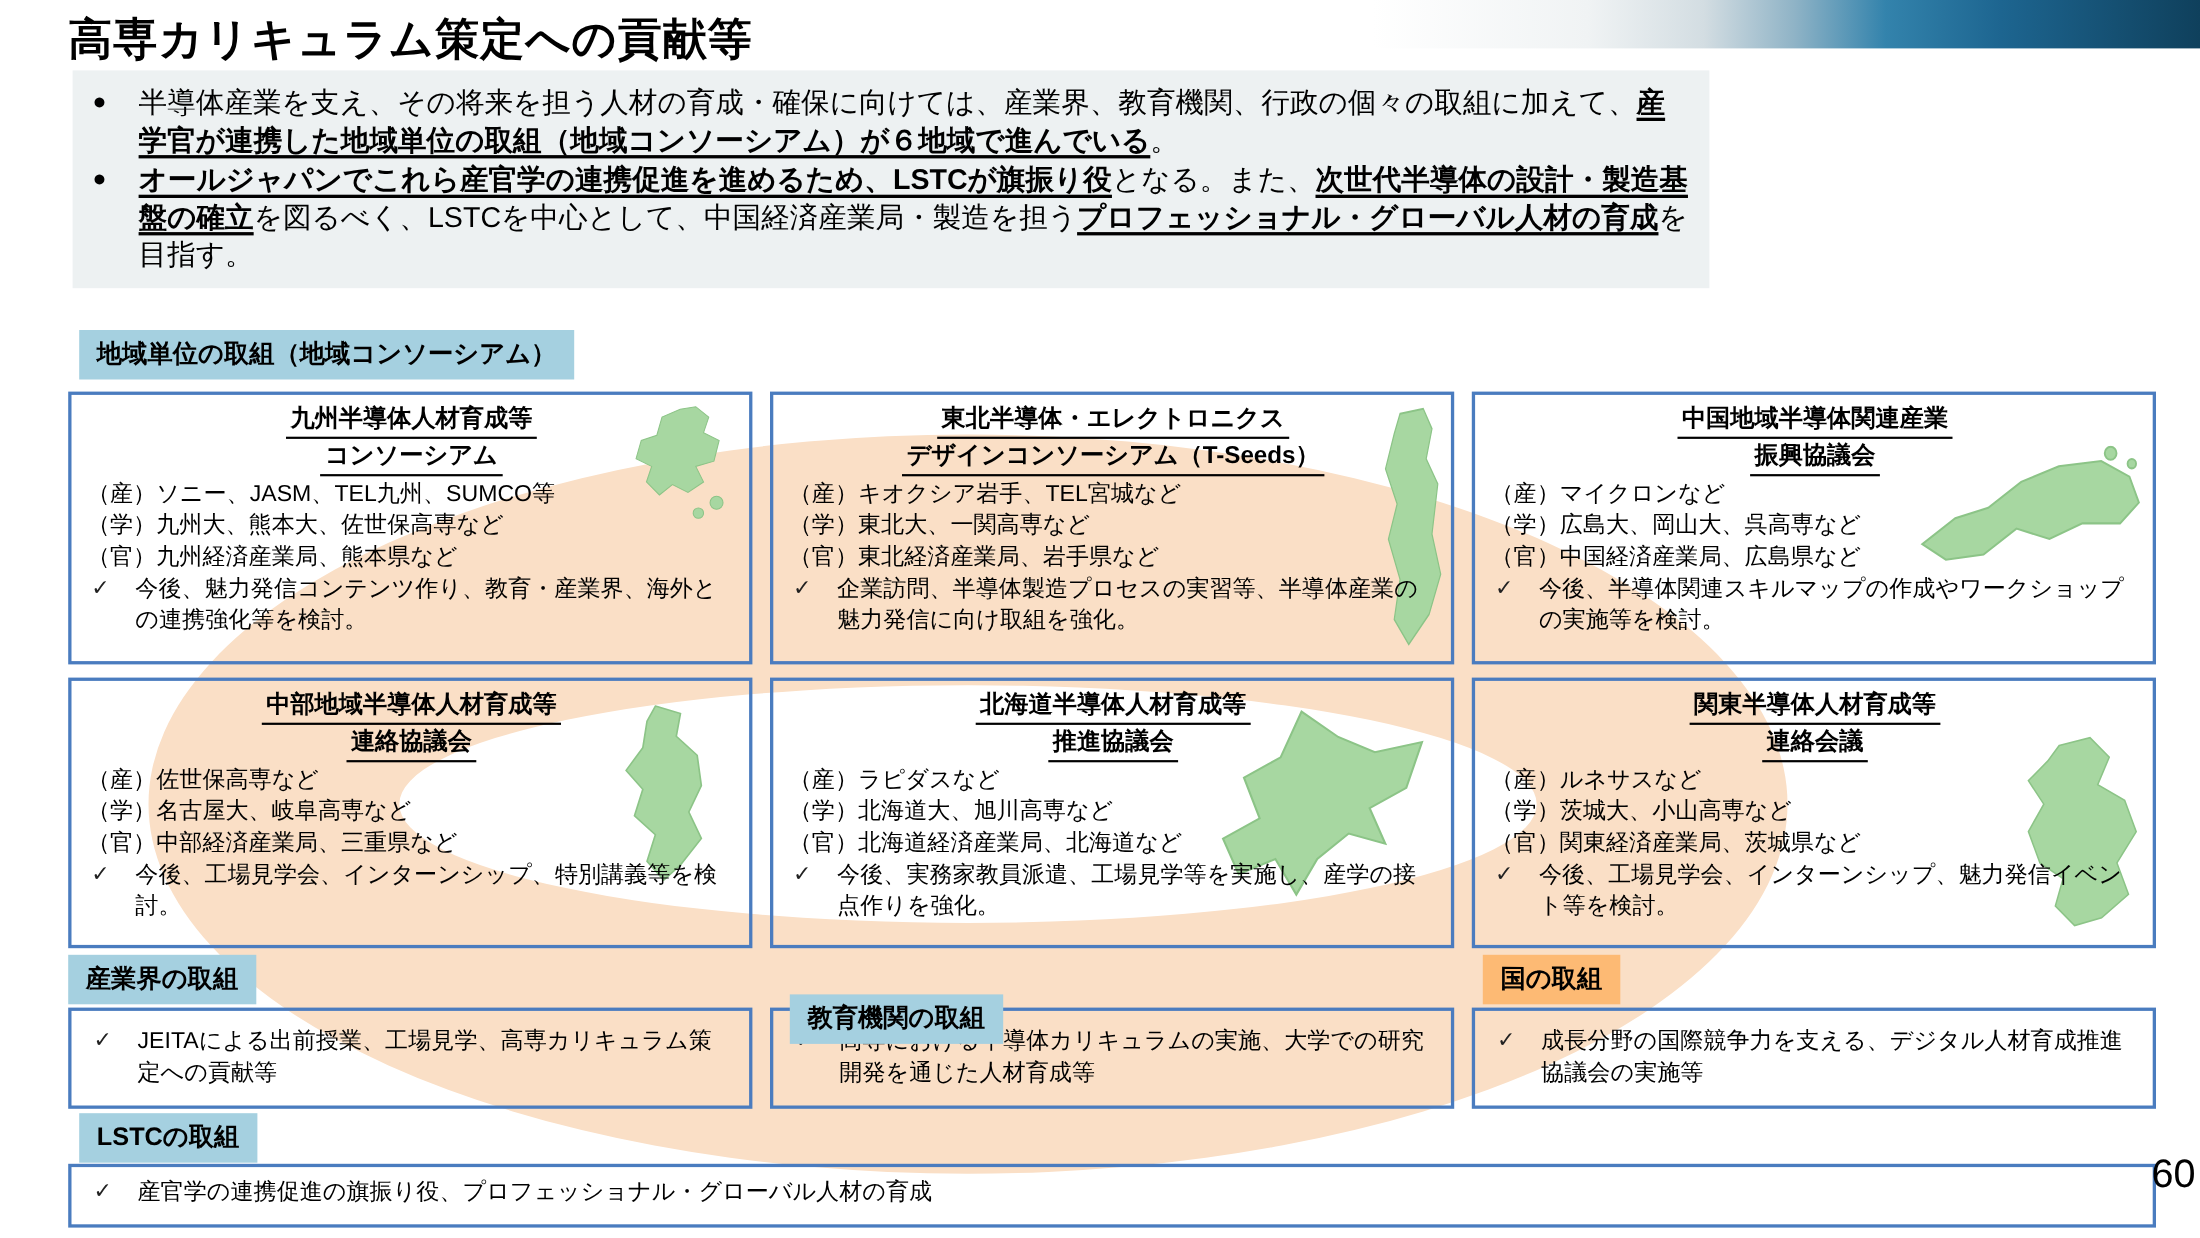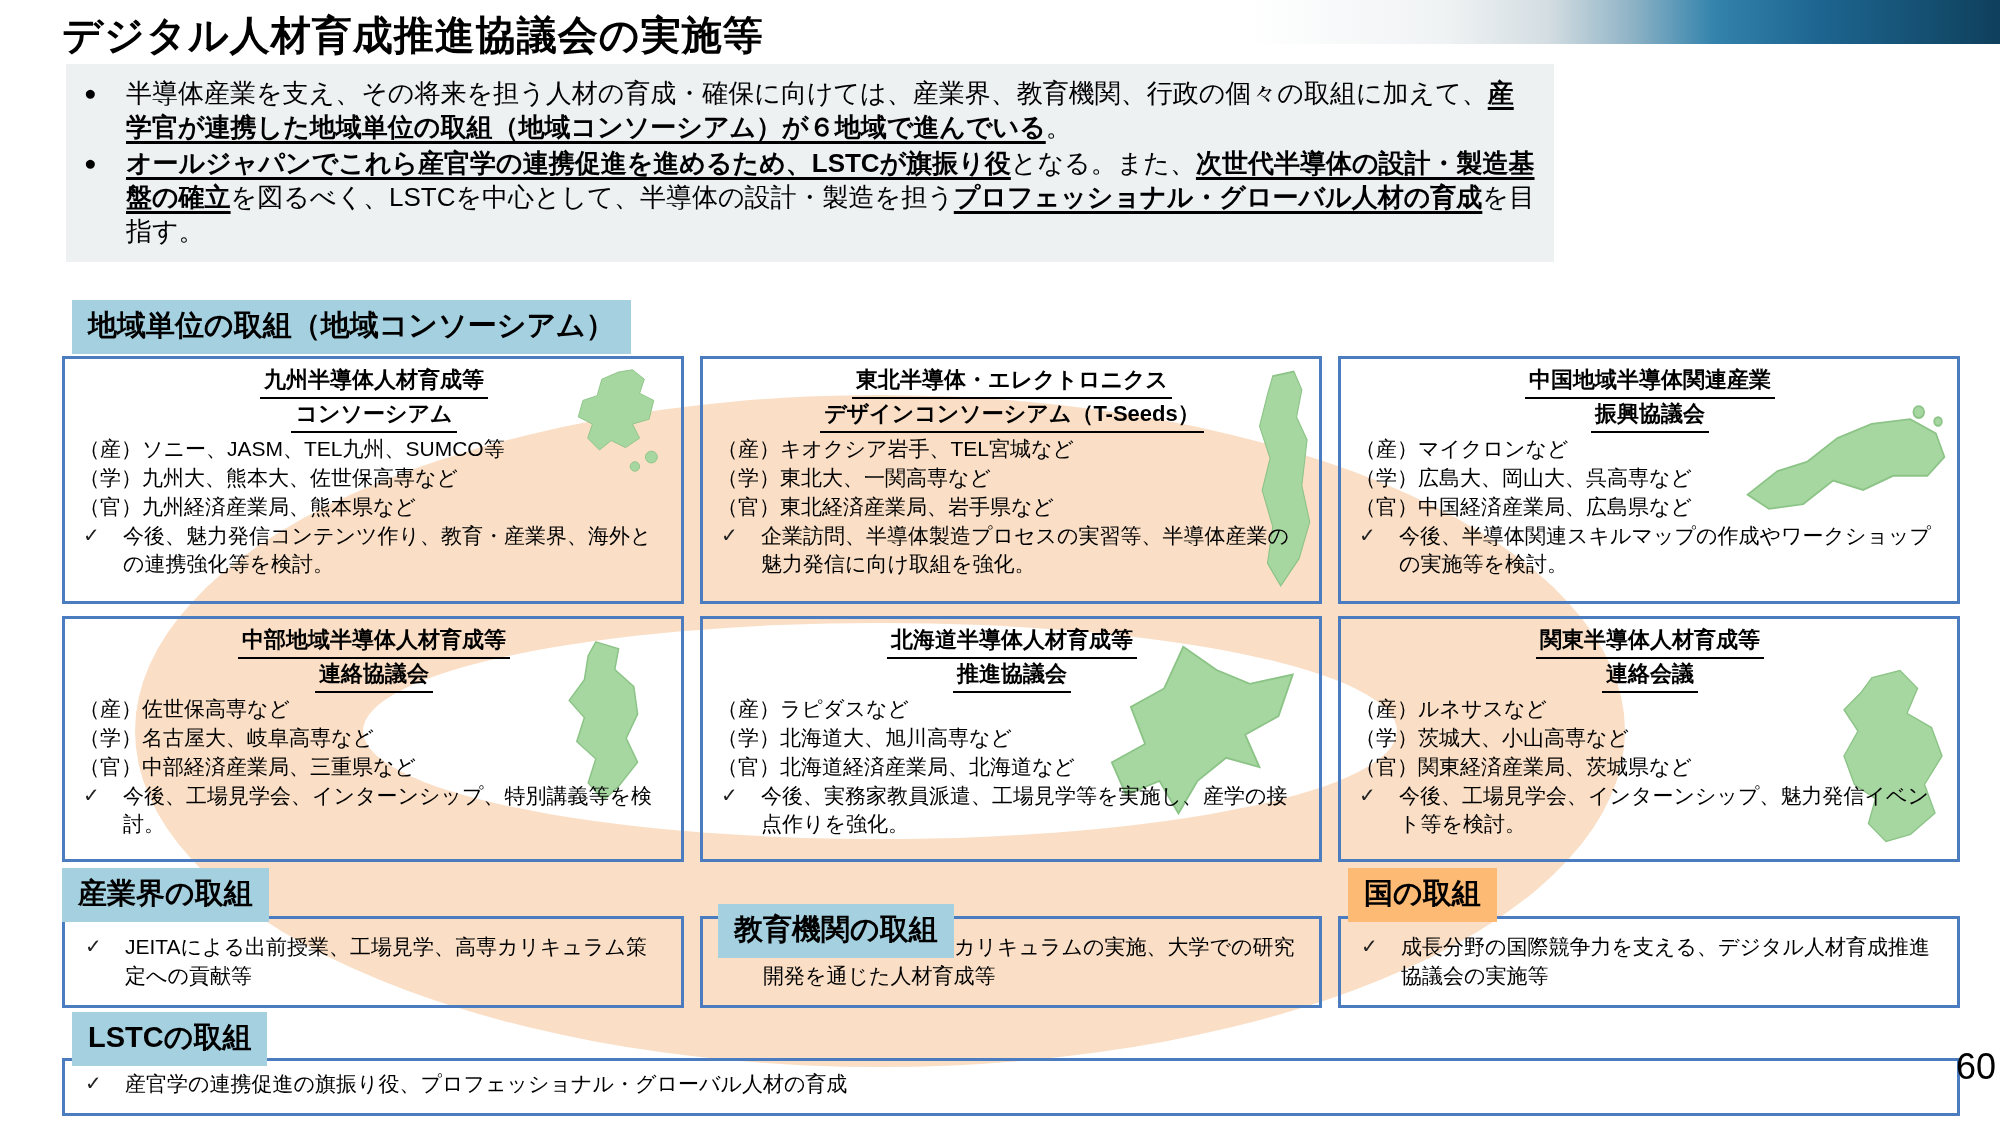--- a/index.html
+++ b/index.html
@@ -39,21 +39,21 @@
     position:relative;padding-left:44px;font-size:26px;line-height:1.31;
   }
   .summary li + li{margin-top:2px;}
   .summary li::before{
     content:"●";position:absolute;left:2px;top:3px;font-size:21px;
   }
 
   
   .slabel{
     position:absolute;display:inline-block;background:#A5D0E0;
-    font-size:29px;font-weight:700;padding:6px 16px 8px 16px;z-index:2;
+    font-size:23px;font-weight:700;padding:6px 16px 8px 16px;z-index:2;
     white-space:nowrap;
   }
   .slabel.gov{background:#fdba74;}
 
   
   .row{
     position:absolute;left:62px;width:1898px;display:grid;
     grid-template-columns:622px 622px 622px;column-gap:16px;z-index:1;
   }
   .row1{top:356px;}
@@ -103,27 +103,27 @@
 
   .page-number{
     position:absolute;right:4px;top:1046px;font-size:36px;z-index:3;
   }
 </style>
 </head>
 <body>
 
 <div class="ring"></div>
 
-<div class="page-title">デジタル人材育成推進協議会の実施等</div>
+<div class="page-title">高専カリキュラム策定への貢献等</div>
 <div class="topbar"></div>
 
 <div class="summary">
   <ul>
     <li><span>半導体産業を支え、その将来を担う人材の育成・確保に向けては、産業界、教育機関、行政の個々の取組に加えて、</span><span class="b u">産学官が連携した地域単位の取組（地域コンソーシアム）が６地域で進んでいる</span><span>。</span></li>
-    <li><span class="b u">オールジャパンでこれら産官学の連携促進を進めるため、LSTCが旗振り役</span><span>となる。また、</span><span class="b u">次世代半導体の設計・製造基盤の確立</span><span>を図るべく、LSTCを中心として、半導体の設計・製造を担う</span><span class="b u">プロフェッショナル・グローバル人材の育成</span><span>を目指す。</span></li>
+    <li><span class="b u">オールジャパンでこれら産官学の連携促進を進めるため、LSTCが旗振り役</span><span>となる。また、</span><span class="b u">次世代半導体の設計・製造基盤の確立</span><span>を図るべく、LSTCを中心として、中国経済産業局・製造を担う</span><span class="b u">プロフェッショナル・グローバル人材の育成</span><span>を目指す。</span></li>
   </ul>
 </div>
 
 <div class="slabel lbl-regional">地域単位の取組（地域コンソーシアム）</div>
 
 <div class="row row1">
 
   <div class="rbox">
     <svg class="map m-kyushu" viewBox="0 0 100 100" preserveAspectRatio="none" aria-hidden="true">
       <path d="M52 6 L64 4 L74 12 L70 24 L82 30 L78 46 L64 50 L70 62 L58 70 L46 64 L36 72 L26 62 L30 50 L18 44 L22 30 L34 26 L38 12 Z"></path>

